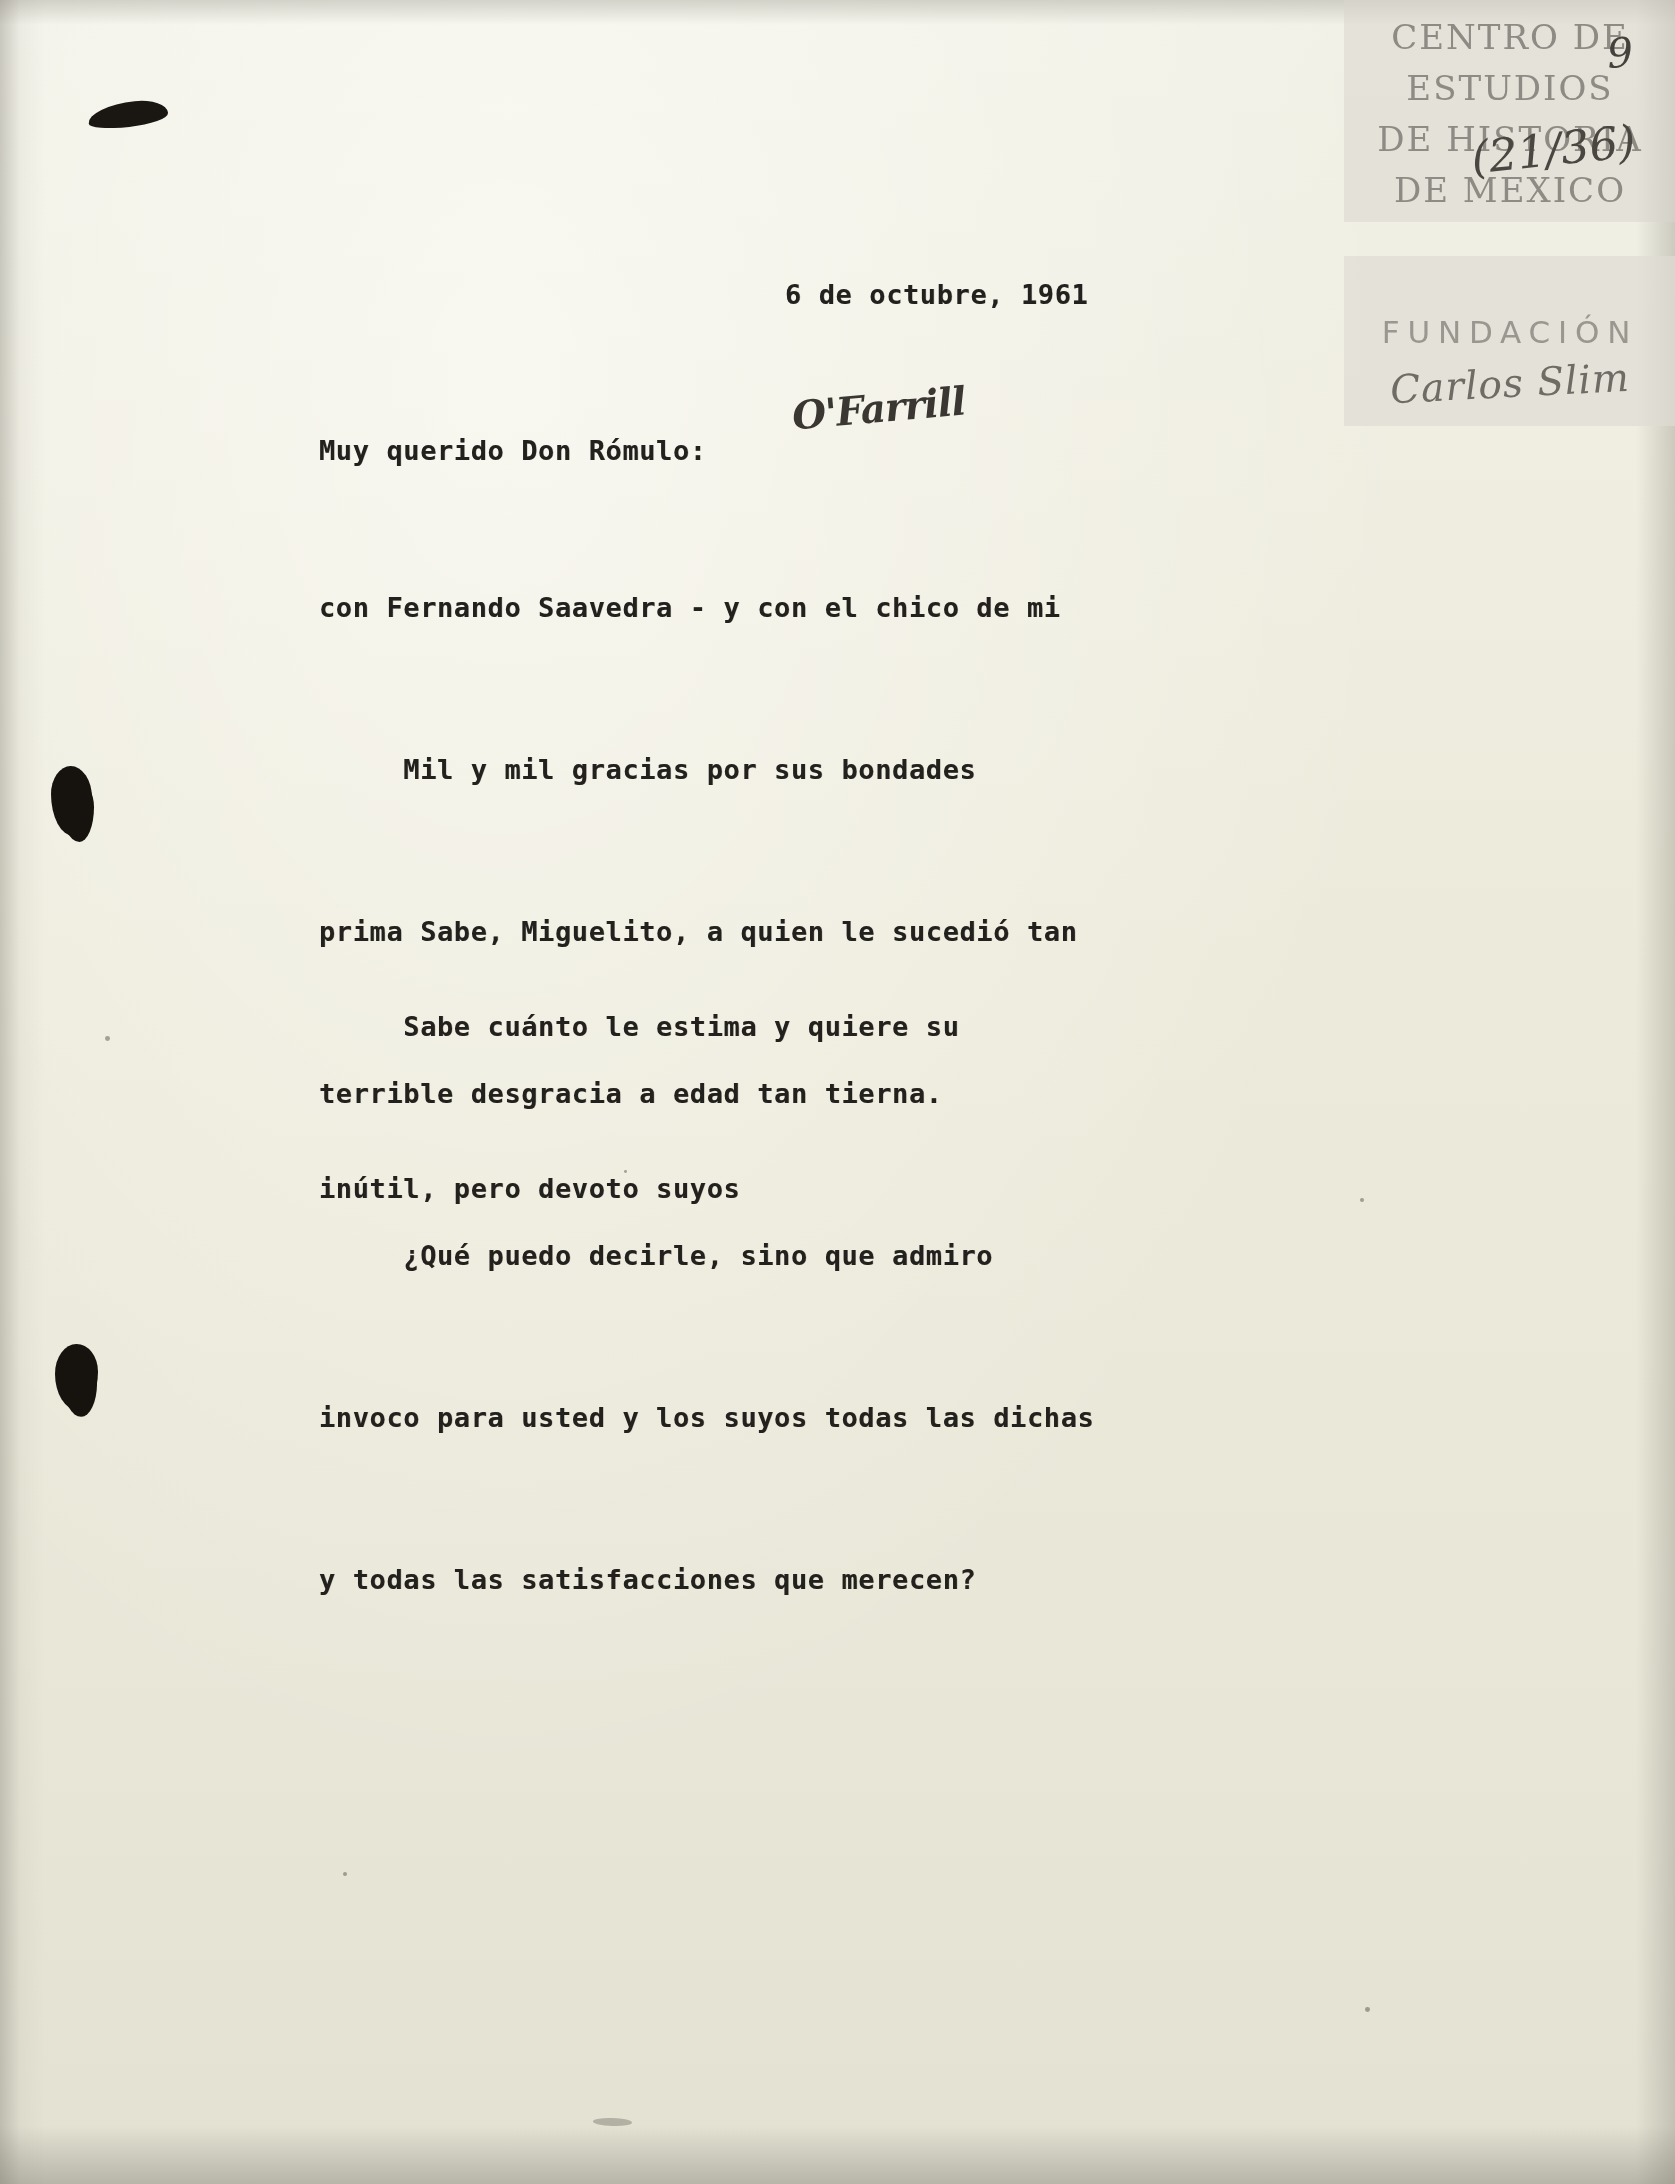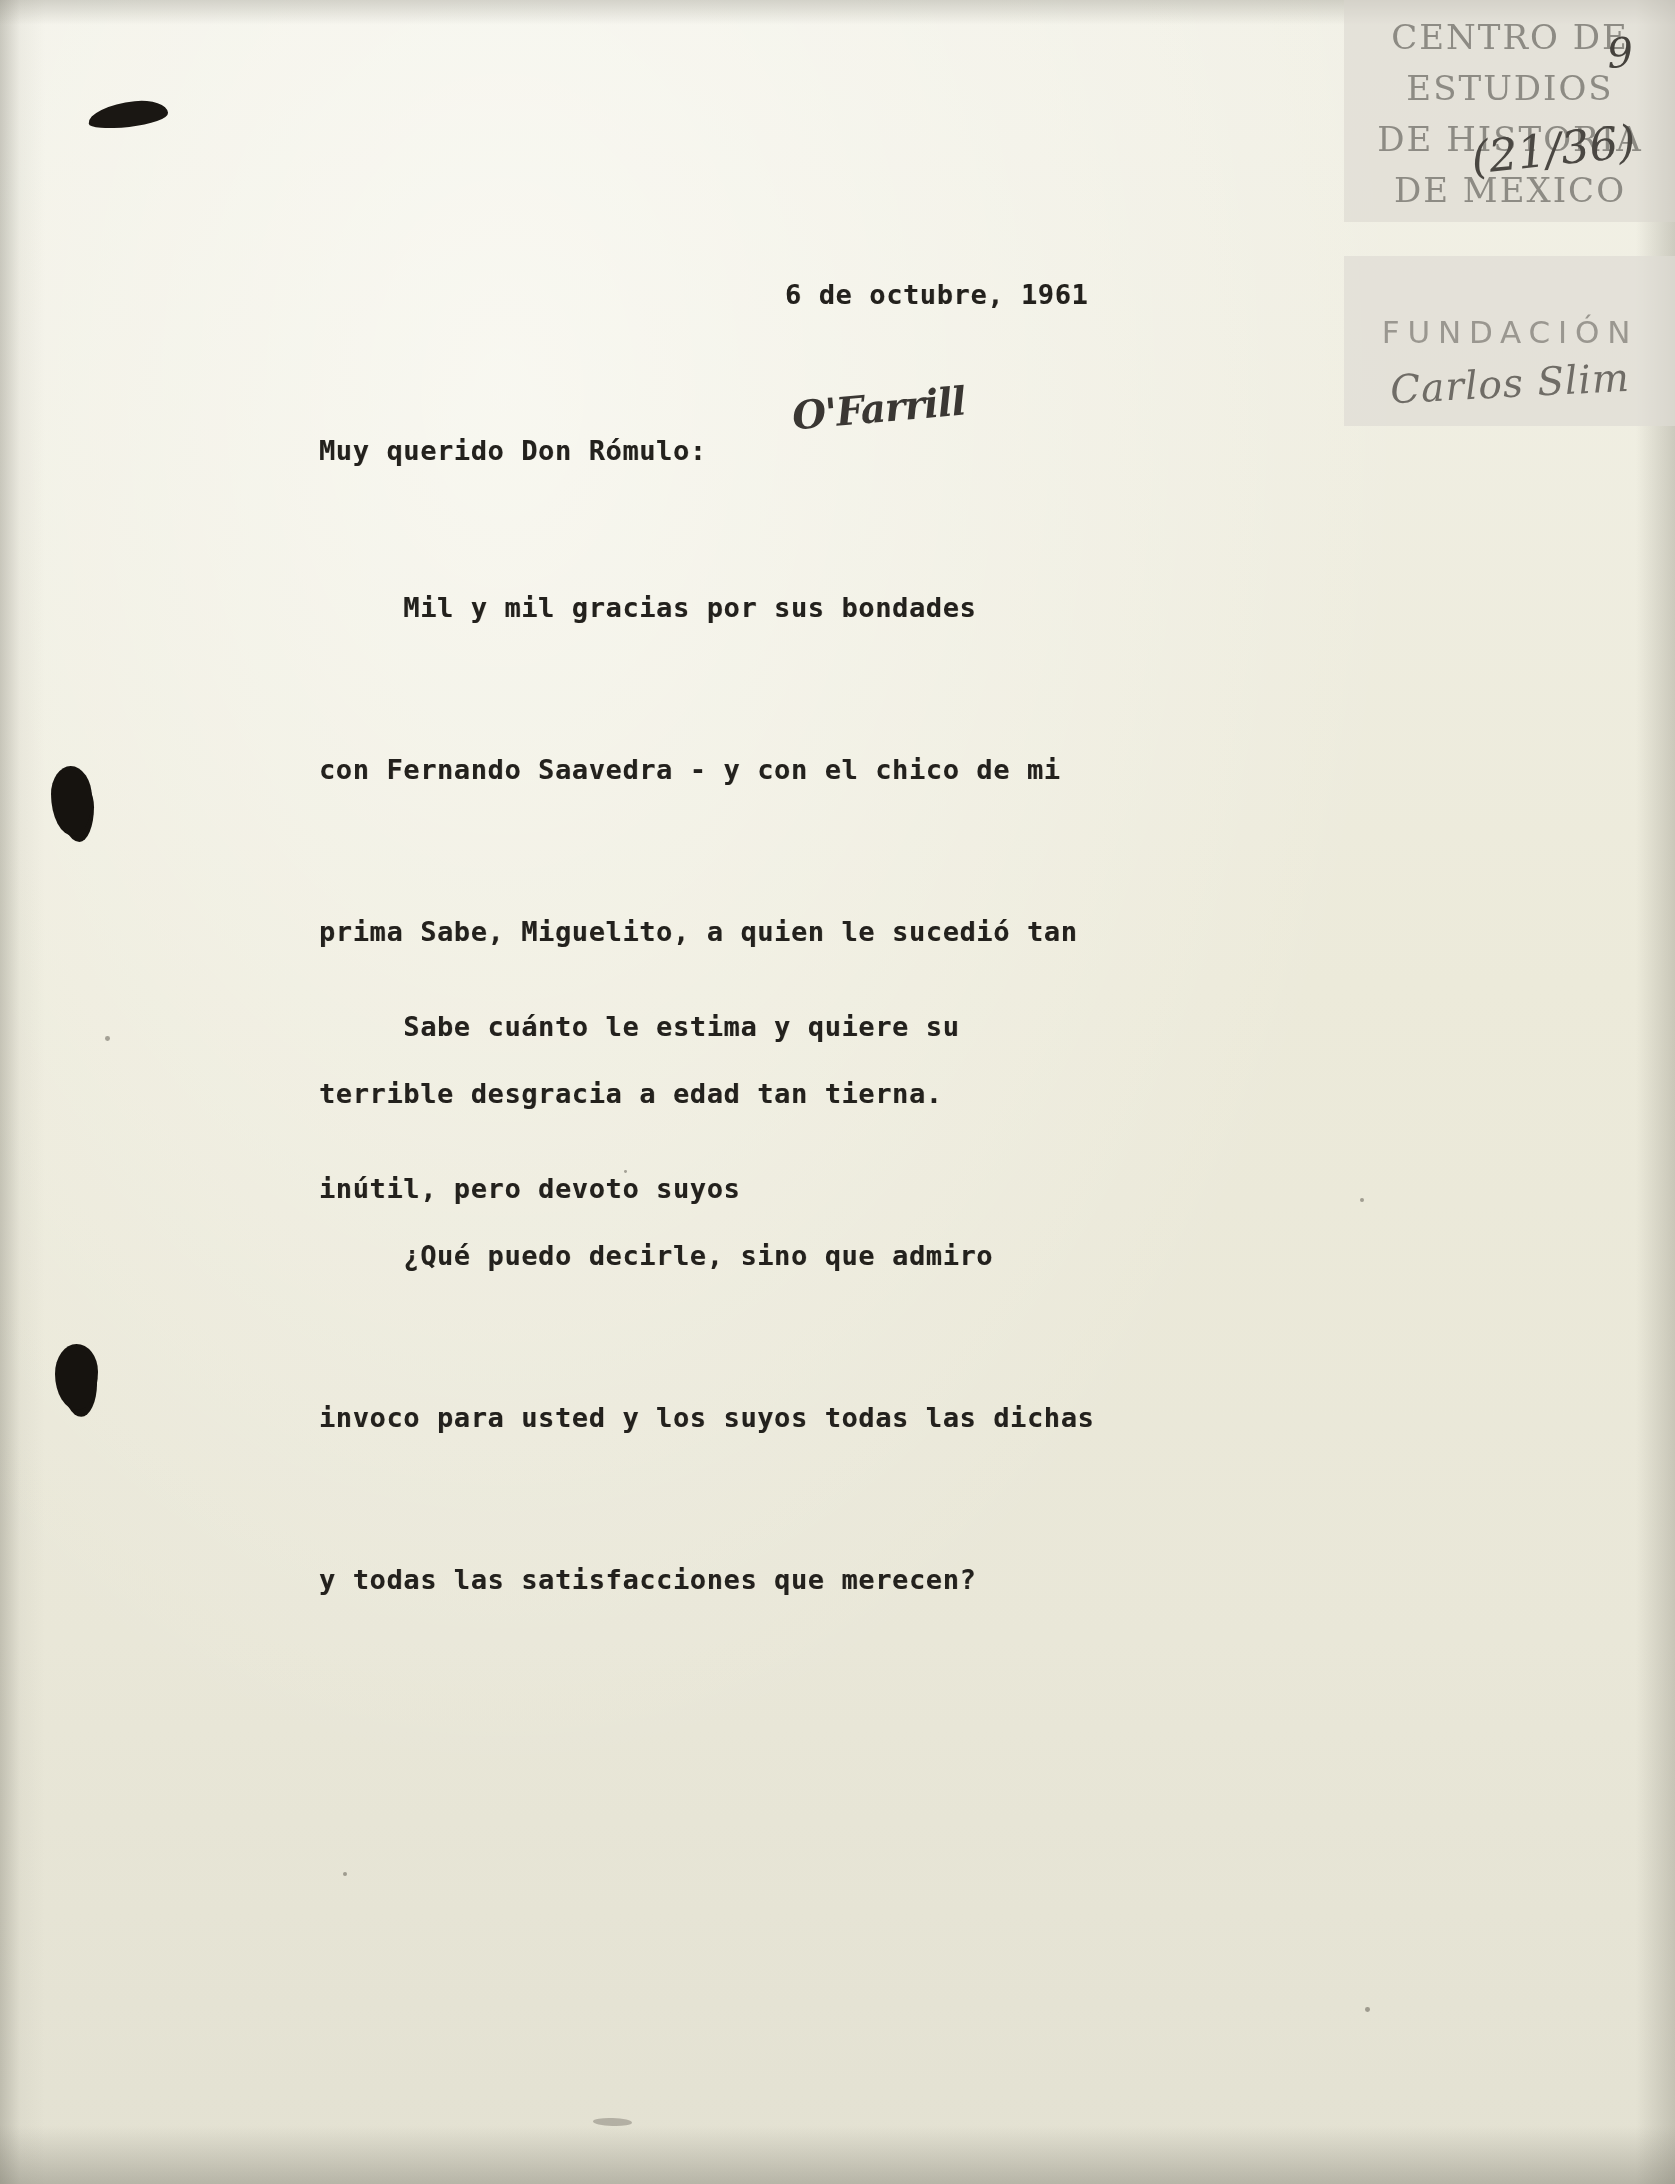--- a/index.html
+++ b/index.html
@@ -227,22 +227,22 @@
 
   <div class="handwriting hw-folio">9</div>
   <div class="handwriting hw-ref">(21/36)</div>
 
   <div class="typed date-line">6 de octubre, 1961</div>
 
   <div class="typed salutation">Muy querido Don Rómulo:</div>
   <div class="handwriting hw-ofarrill">O'Farrill</div>
 
   <div class="typed body-block">
+    <span class="ln">con Fernando Saavedra - y con el chico de mi</span>
     <span class="ln">     Mil y mil gracias por sus bondades</span>
-    <span class="ln">con Fernando Saavedra - y con el chico de mi</span>
     <span class="ln">prima Sabe, Miguelito, a quien le sucedió tan</span>
     <span class="ln">terrible desgracia a edad tan tierna.</span>
     <span class="ln">     ¿Qué puedo decirle, sino que admiro</span>
     <span class="ln">invoco para usted y los suyos todas las dichas</span>
     <span class="ln">y todas las satisfacciones que merecen?</span>
   </div>
 
   <div class="typed closing-block">
     <span class="ln">     Sabe cuánto le estima y quiere su</span>
     <span class="ln">inútil, pero devoto suyos</span>

